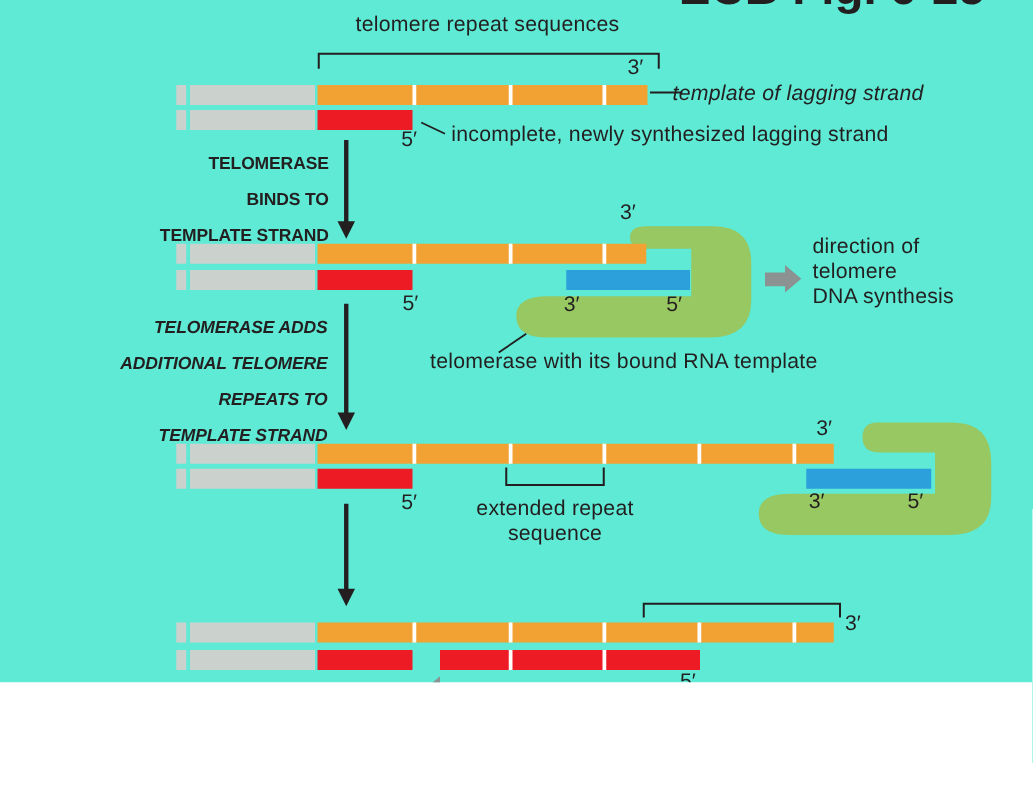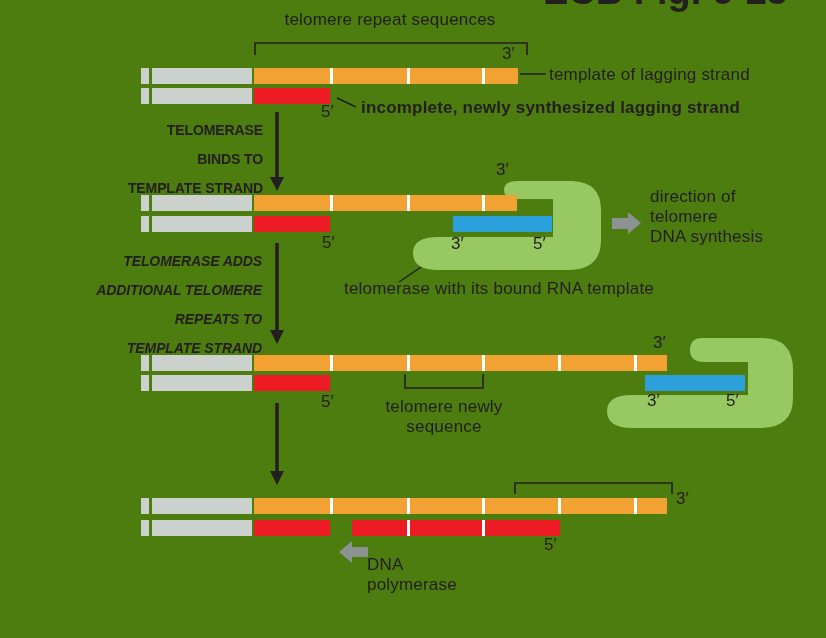--- a/index.html
+++ b/index.html
@@ -1,17 +1,17 @@
 <!DOCTYPE html>
 <html style="--orange: #F2A233; --red: #EC1B24; --gray_strand: #CBD1CD; --green: #97C861; --blue: #2BA0DB; --arrow_gray: #8C9192; --text: #231F20;"><head>
 <meta charset="utf-8">
 <style>
   html,body{margin:0;padding:0;background:#fff;}
   .stage{
-    position:relative;width:826px;height:638px;background:#4d7c0f;overflow:hidden;
+    position:relative;width:826px;height:546px;background:#5eead4;overflow:hidden;
     font-family:"Liberation Sans", sans-serif;color:var(--text,#231F20);
   }
   .bar{position:absolute;height:16px;z-index:2;}
   .orange{background:var(--orange);}
   .red{background:var(--red);}
   .grayseg{background:var(--gray_strand);}
   .blue{background:var(--blue);}
   .divider{position:absolute;width:3px;height:16px;background:#fff;z-index:3;}
   .cap{position:absolute;font-size:17px;line-height:20px;z-index:4;white-space:pre-line;letter-spacing:.2px;}
   .center{text-align:center;}
@@ -76,23 +76,23 @@
   <div class="bar grayseg" style="left:152px;top:68px;width:100px;"></div>
   <div class="bar orange" style="left:254px;top:68px;width:264px;"></div>
   <div class="divider" style="left:330px;top:68px;"></div>
   <div class="divider" style="left:407px;top:68px;"></div>
   <div class="divider" style="left:482px;top:68px;"></div>
 
   <div class="bar grayseg" style="left:141px;top:88px;width:8px;"></div>
   <div class="bar grayseg" style="left:152px;top:88px;width:100px;"></div>
   <div class="bar red" style="left:254px;top:88px;width:76px;"></div>
 
-  <div class="cap" style="left:549px;top:65px;">template of lagging strand</div>
+  <div class="cap" style="left:538px;top:65px;font-style:italic;">template of lagging strand</div>
   <div class="prime" style="left:321px;top:103px;">5′</div>
-  <div class="cap" style="left:361px;top:98px;font-weight:bold;">incomplete, newly synthesized lagging strand</div>
+  <div class="cap" style="left:361px;top:98px;">incomplete, newly synthesized lagging strand</div>
 
   <div class="step" style="left:103px;top:116px;width:160px;">TELOMERASE
 BINDS TO
 TEMPLATE STRAND</div>
 
   <div class="prime" style="left:496px;top:161px;">3′</div>
 
   <div class="bar grayseg" style="left:141px;top:195px;width:8px;"></div>
   <div class="bar grayseg" style="left:152px;top:195px;width:100px;"></div>
   <div class="bar orange" style="left:254px;top:195px;width:263px;"></div>
@@ -129,21 +129,21 @@
   <div class="divider" style="left:482px;top:355px;"></div>
   <div class="divider" style="left:558px;top:355px;"></div>
   <div class="divider" style="left:634px;top:355px;"></div>
 
   <div class="bar grayseg" style="left:141px;top:375px;width:8px;"></div>
   <div class="bar grayseg" style="left:152px;top:375px;width:100px;"></div>
   <div class="bar red" style="left:254px;top:375px;width:76px;"></div>
   <div class="bar blue" style="left:645px;top:375px;width:100px;"></div>
 
   <div class="prime" style="left:321px;top:393px;">5′</div>
-  <div class="cap center" style="left:374px;top:397px;width:140px;">telomere newly
+  <div class="cap center" style="left:374px;top:397px;width:140px;">extended repeat
 sequence</div>
   <div class="prime" style="left:647px;top:392px;">3′</div>
   <div class="prime" style="left:726px;top:392px;">5′</div>
 
 
   <div class="prime" style="left:676px;top:490px;">3′</div>
 
   <div class="bar grayseg" style="left:141px;top:498px;width:8px;"></div>
   <div class="bar grayseg" style="left:152px;top:498px;width:100px;"></div>
   <div class="bar orange" style="left:254px;top:498px;width:413px;"></div>

